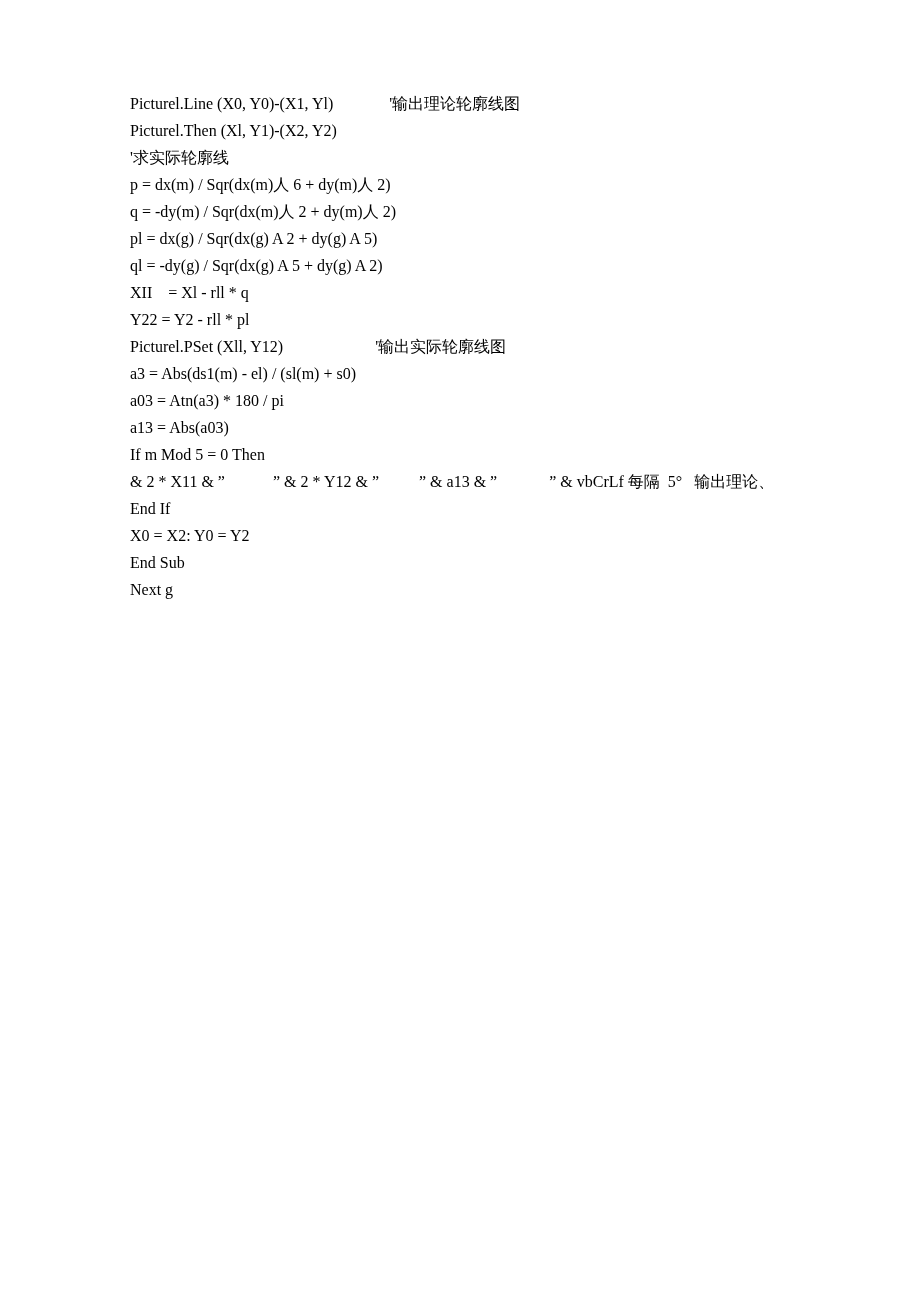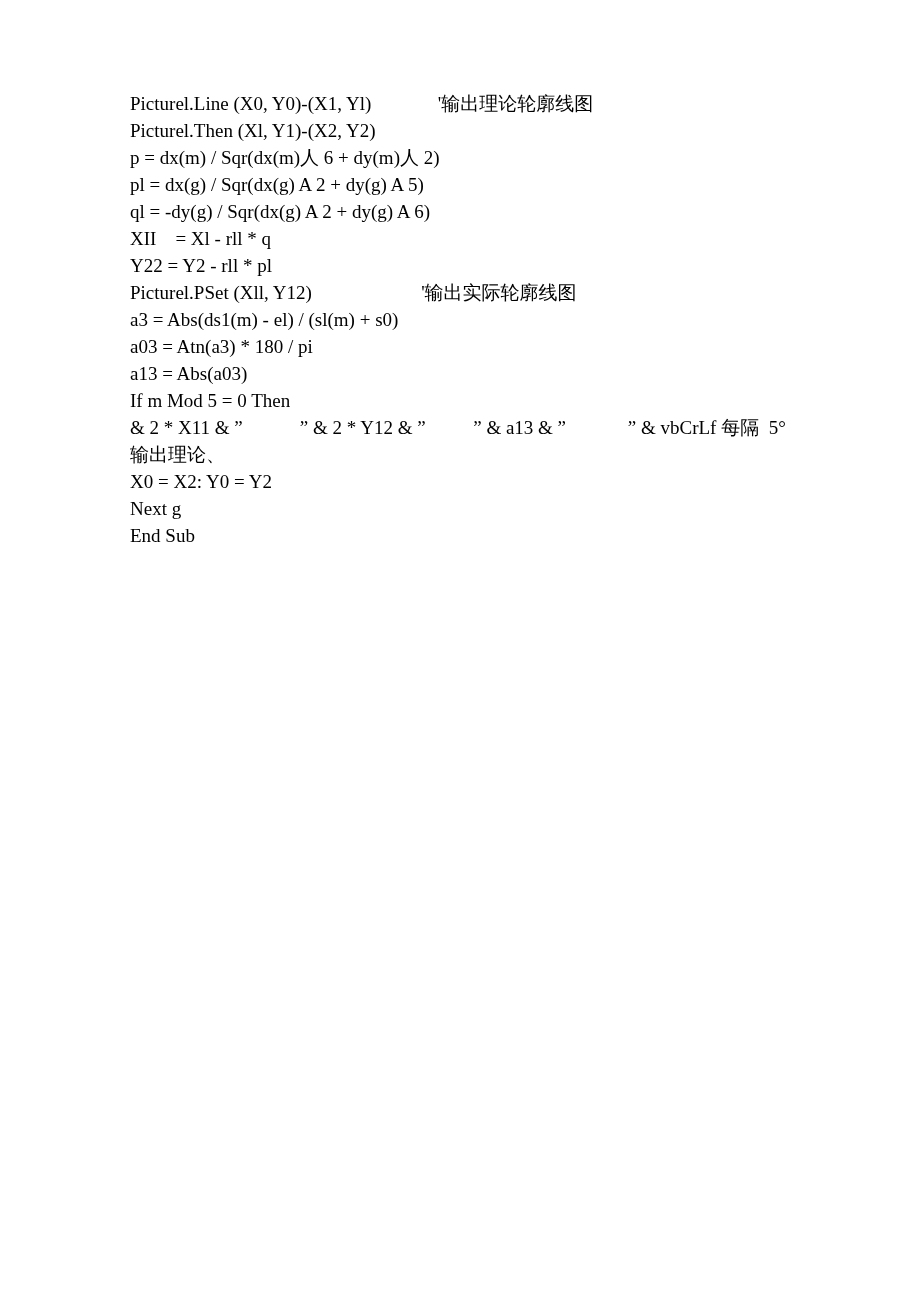--- a/index.html
+++ b/index.html
@@ -7,40 +7,43 @@
       padding: 0;
       background: #ffffff;
       font-family: "Times New Roman", "SimSun", serif;
       width: 920px;
     }
     .page {
       padding: 90px 130px 0 130px;
       box-sizing: border-box;
     }
     .code-line {
-      font-size: 19px;
+      font-size: 16px;
       line-height: 27px;
       color: #000000;
       white-space: pre-wrap;
       word-break: break-word;
     }
   </style>
 </head>
 <body>
 
 <div class="page">
   <div class="code-line">Picturel.Line (X0, Y0)-(X1, Yl)              '输出理论轮廓线图</div>
   <div class="code-line">Picturel.Then (Xl, Y1)-(X2, Y2)</div>
+  <div class="code-line">'求实际轮廓线</div>
   <div class="code-line">p = dx(m) / Sqr(dx(m)人 6 + dy(m)人 2)</div>
+  <div class="code-line">q = -dy(m) / Sqr(dx(m)人 2 + dy(m)人 2)</div>
   <div class="code-line">pl = dx(g) / Sqr(dx(g) A 2 + dy(g) A 5)</div>
-  <div class="code-line">ql = -dy(g) / Sqr(dx(g) A 2 + dy(g) A 6)</div>
+  <div class="code-line">ql = -dy(g) / Sqr(dx(g) A 5 + dy(g) A 2)</div>
   <div class="code-line">XII    = Xl - rll * q</div>
   <div class="code-line">Y22 = Y2 - rll * pl</div>
   <div class="code-line">Picturel.PSet (Xll, Y12)                       '输出实际轮廓线图</div>
   <div class="code-line">a3 = Abs(ds1(m) - el) / (sl(m) + s0)</div>
   <div class="code-line">a03 = Atn(a3) * 180 / pi</div>
   <div class="code-line">a13 = Abs(a03)</div>
   <div class="code-line">If m Mod 5 = 0 Then</div>
   <div class="code-line">&amp; 2 * X11 &amp; ”            ” &amp; 2 * Y12 &amp; ”          ” &amp; a13 &amp; ”             ” &amp; vbCrLf 每隔  5°   输出理论、</div>
+  <div class="code-line">End If</div>
   <div class="code-line">X0 = X2: Y0 = Y2</div>
+  <div class="code-line">End Sub</div>
   <div class="code-line">Next g</div>
-  <div class="code-line">End Sub</div>
 </div>
 
 </body></html>

